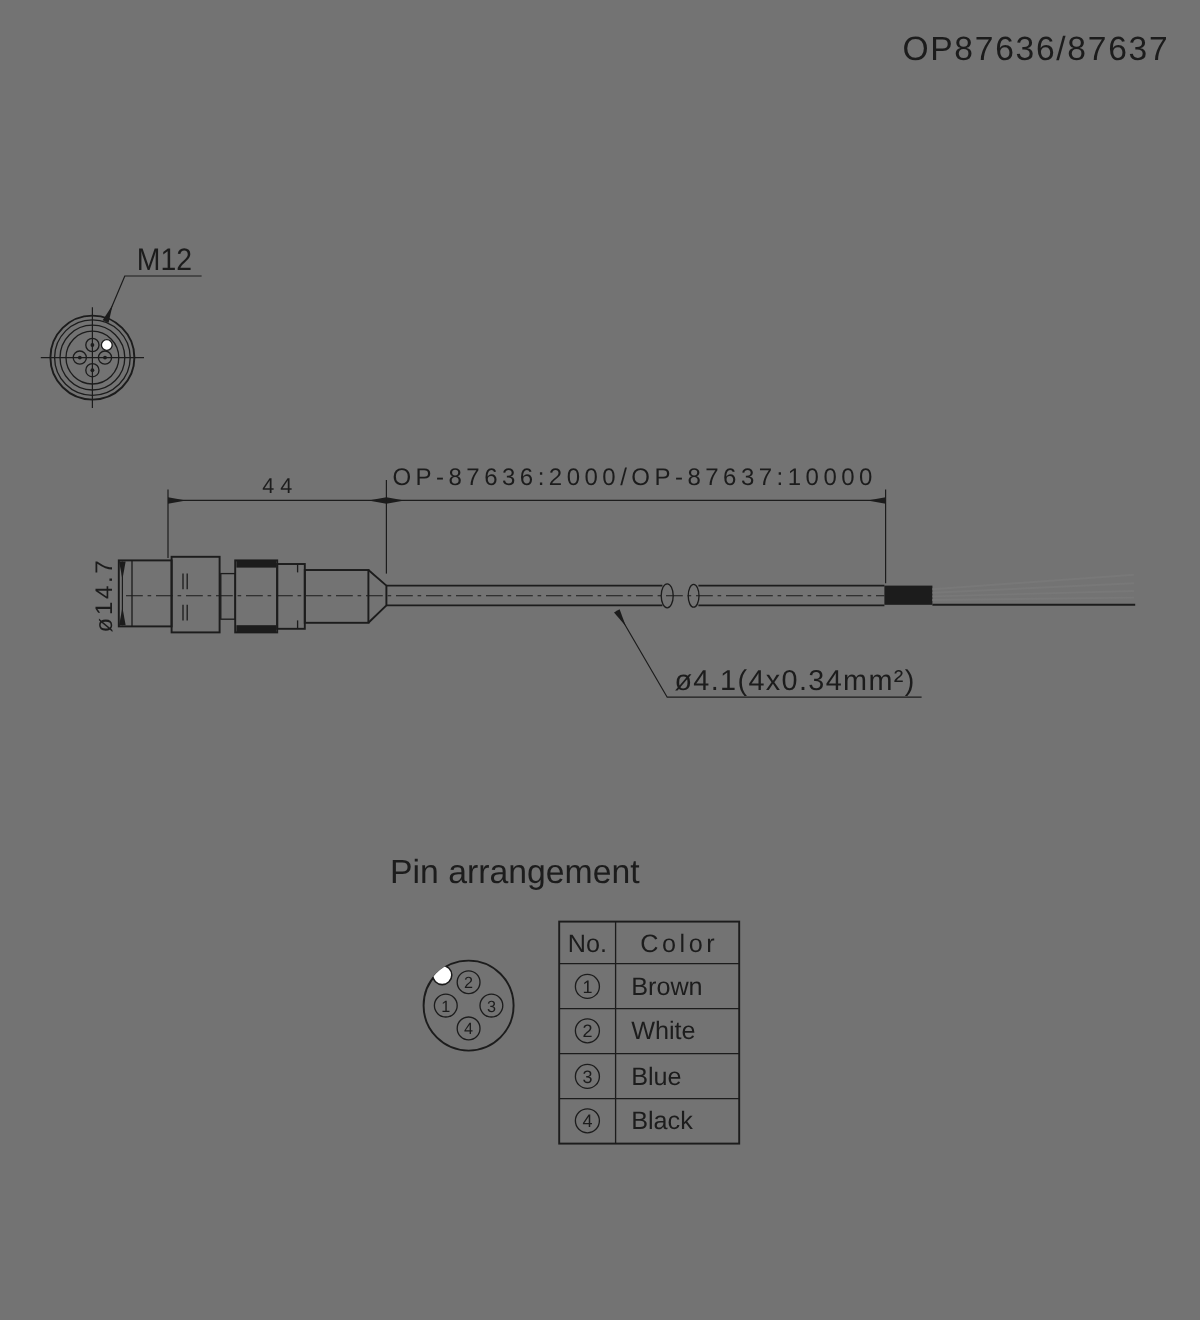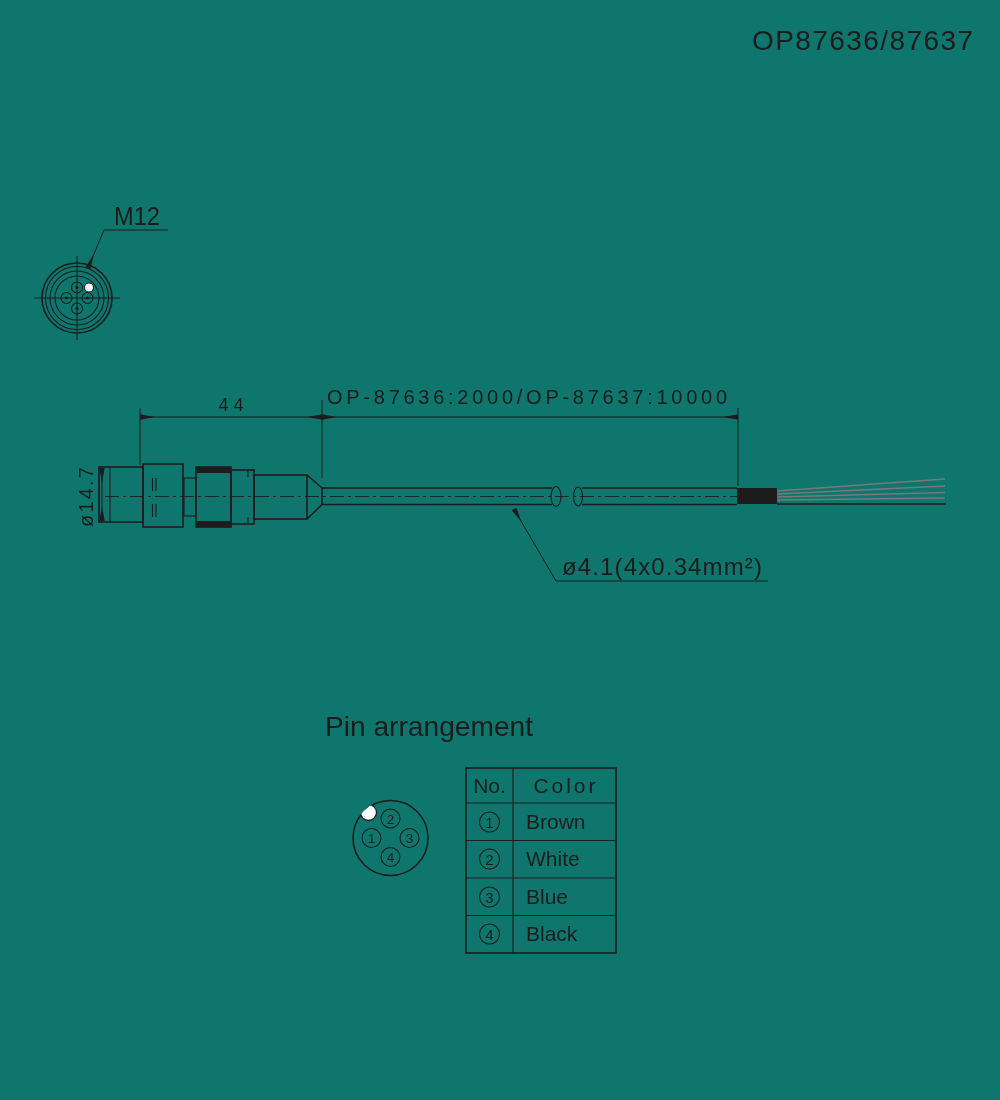--- a/index.html
+++ b/index.html
@@ -7,21 +7,21 @@
     padding: 0;
     background: #ffffff;
     width: 1000px;
     height: 1100px;
     font-family: "Liberation Sans", sans-serif;
   }
   .page {
     position: relative;
     width: 1000px;
     height: 1100px;
-    background: #0f766e;
+    background: #737373;
     overflow: hidden;
   }
   svg { display: block; }
   .ln   { stroke: #1c1c1c; fill: none; stroke-width: 1.6; stroke-linecap: butt; }
   .thin { stroke: #1c1c1c; fill: none; stroke-width: 1.1; }
   .dim  { stroke: #1c1c1c; fill: none; stroke-width: 1.0; }
   .cl   { stroke: #1c1c1c; fill: none; stroke-width: 0.9; stroke-dasharray: 14 4 3 4; }
   .blk  { fill: #1c1c1c; stroke: none; }
   .wire { stroke: #787878; fill: none; stroke-width: 1.6; }
   .txt  { fill: #1c1c1c; stroke: none; font-family: "Liberation Sans", sans-serif; }

